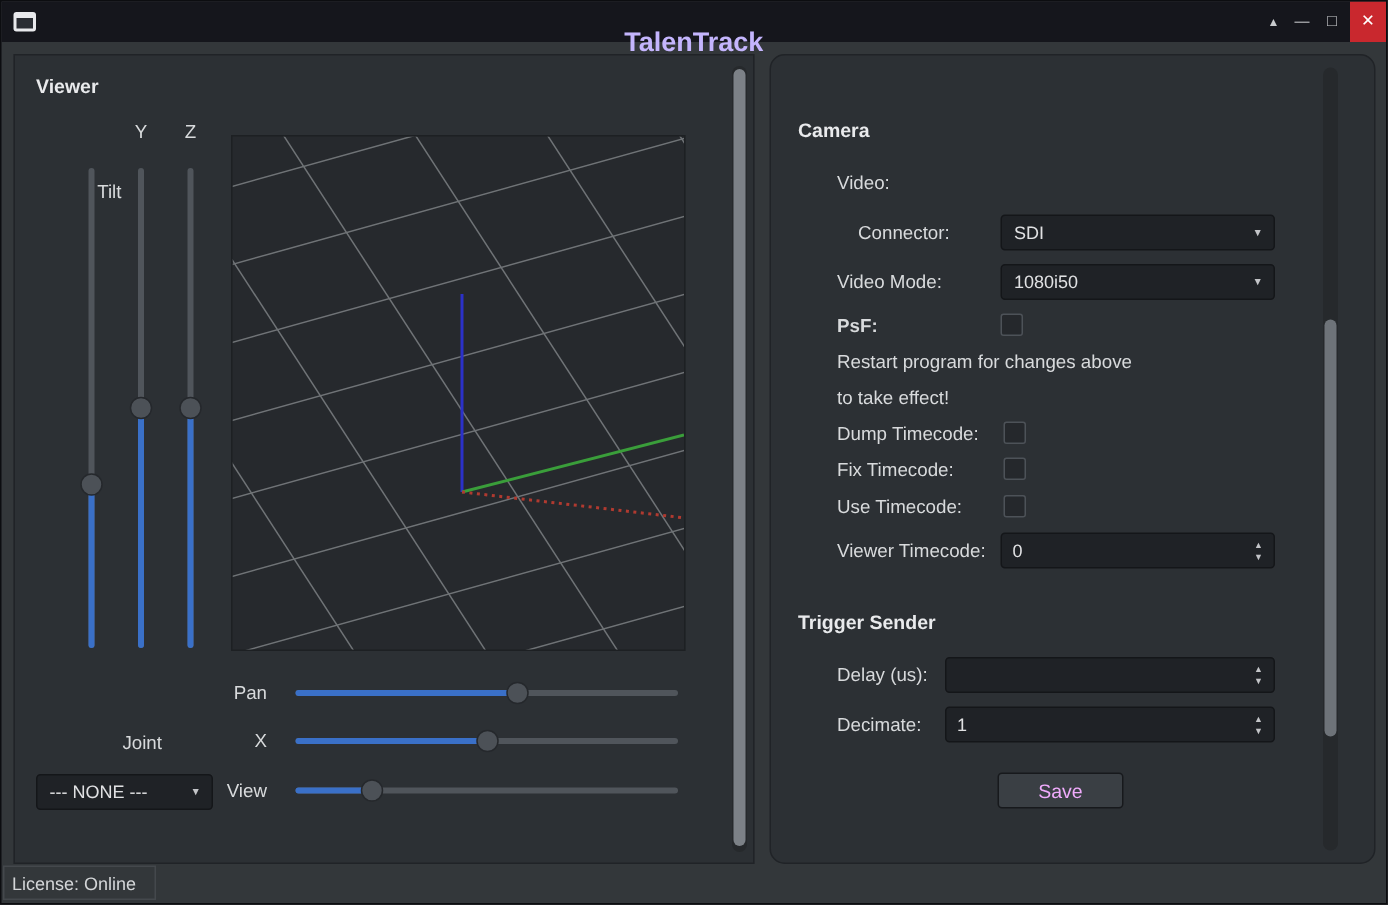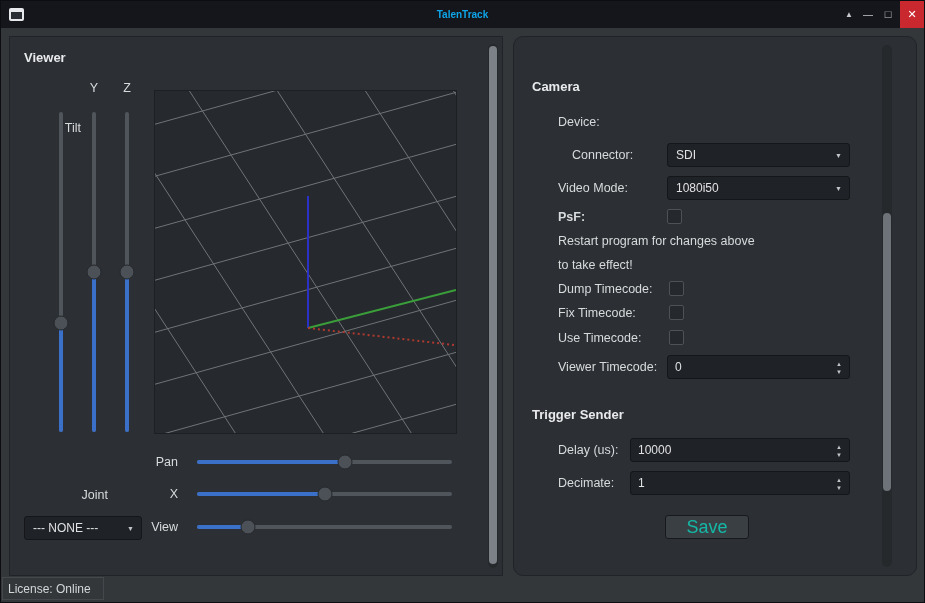--- a/index.html
+++ b/index.html
@@ -8,22 +8,22 @@
     position:relative; width:925px; height:603px;
     background:#33373a; border:1px solid #0c0d10;
     font-family:"Liberation Sans", sans-serif;
     color:#d8dadc; font-size:12.5px; overflow:hidden;
   }
   
   .titlebar { position:absolute; left:0; top:0; width:100%; height:27px; background:#15161c; }
   .app-icon { position:absolute; left:8px; top:7px; width:15px; height:13px;
     background:#e8e9ec; border-radius:2px; }
   .app-icon-inner { position:absolute; left:2px; top:4px; width:11px; height:7px; background:#2a2d33; }
-  .tb-title { position:absolute; left:0; right:0; top:0; height:27px; line-height:27px;
-    text-align:center; color:#0ea5e9; font-weight:bold; font-size:10px; pointer-events:none; }
+  .tb-title { position:absolute; left:0; right:0; top:14px; height:27px; line-height:27px;
+    text-align:center; color:#c4b5fd; font-weight:bold; font-size:18px; pointer-events:none; }
   .tb-btn { position:absolute; top:0; height:27px; width:18px; line-height:27px;
     text-align:center; color:#c7c9cc; cursor:default; }
   .tb-close { position:absolute; top:0; right:0; height:27px; width:24px; line-height:27px;
     text-align:center; background:#c9282e; color:#ffffff; font-size:11px; }
   
   .panel { position:absolute; background:#2c3034; border:1px solid #202327; }
   .panel-left  { left:8px;   top:35px; width:494px; height:540px; }
   .panel-right { left:512px; top:35px; width:404px; height:540px;border-radius:10px; }
   .section-title { position:absolute; font-weight:bold; font-size:13px; color:#e9eaec; height:16px; line-height:16px; }
   .lbl { position:absolute; height:16px; line-height:16px; }
@@ -36,21 +36,21 @@
   .combo .arrow { position:absolute; right:7px; top:0; height:24px; line-height:24px; font-size:7px; color:#c3c5c8; }
   .spin input { position:absolute; left:0; top:0; width:calc(100% - 18px); height:100%;
     background:transparent; border:none; outline:none; color:#e0e1e3;
     font-family:"Liberation Sans", sans-serif; font-size:12px; padding:0 0 0 7px; }
   .spin .arrows { position:absolute; right:3px; top:0; height:24px; width:14px;
     display:flex; flex-direction:column; align-items:center; justify-content:center; gap:2px; }
   .spin .arrows span { font-size:6px; line-height:6px; color:#c3c5c8; }
   .checkbox { position:absolute; width:15px; height:15px; background:#25282c;
     border:1px solid #4d5258; border-radius:2px; }
   .btn { display:flex; align-items:center; justify-content:center; background:#3a3f44;
-    border:1px solid #17191c; color:#14b8a6; font-size:18px; }
+    border:1px solid #17191c; color:#f0abfc; font-size:13px; }
   
   .vslider { position:absolute; width:20px; height:320px; }
   .vtrack  { position:absolute; left:8px; top:0; width:4px; height:100%; background:#50555b; border-radius:2px; }
   .vfill   { position:absolute; left:8px; width:4px; top:calc(var(--pct) * 1%); bottom:0; background:#3a70c8; border-radius:2px; }
   .vhandle { position:absolute; left:10px; top:calc(var(--pct) * 1%); transform:translate(-50%,-50%);
     width:15px; height:15px; border-radius:50%; background:#4c5157; border:1px solid #25282c; }
   .hslider { position:absolute; height:20px; }
   .htrack  { position:absolute; left:0; right:0; top:8px; height:4px; background:#50555b; border-radius:2px; }
   .hfill   { position:absolute; left:0; top:8px; width:calc(var(--pct) * 1%); height:4px; background:#3a70c8; border-radius:2px; }
   .hhandle { position:absolute; top:10px; left:calc(var(--pct) * 1%); transform:translate(-50%,-50%);
@@ -160,21 +160,21 @@
 
     <div class="vscroll" style="left:478px; top:7px; height:524px;">
       <div class="vthumb" style="top:2px; height:518px;"></div>
     </div>
   </div>
 
   <div class="panel panel-right">
 
     <div class="section-title" style="left:18px; top:42px;">Camera</div>
 
-    <div class="lbl" style="left:44px; top:77px; width:105px;">Device:</div>
+    <div class="lbl" style="left:44px; top:77px; width:105px;">Video:</div>
 
     <div class="lbl" style="left:44px; top:110px; width:105px;margin-left:14px;">Connector:</div>
     <div class="combo" style="left:153px; top:106px; width:183px;">
       <span>SDI</span>
       <span class="arrow">▼</span>
     </div>
 
     <div class="lbl" style="left:44px; top:143px; width:105px;">Video Mode:</div>
     <div class="combo" style="left:153px; top:139px; width:183px;">
       <span>1080i50</span>
@@ -202,21 +202,20 @@
       <div class="arrows">
         <span>▲</span>
         <span>▼</span>
       </div>
     </div>
 
     <div class="section-title" style="left:18px; top:370px;">Trigger Sender</div>
 
     <div class="lbl" style="left:44px; top:405px; width:70px;">Delay (us):</div>
     <div class="spin" style="left:116px; top:401px; width:220px;">
-      <input value="10000" style="">
       <div class="arrows">
         <span>▲</span>
         <span>▼</span>
       </div>
     </div>
 
     <div class="lbl" style="left:44px; top:438px; width:70px;">Decimate:</div>
     <div class="spin" style="left:116px; top:434px; width:220px;">
       <input value="1" style="">
       <div class="arrows">

